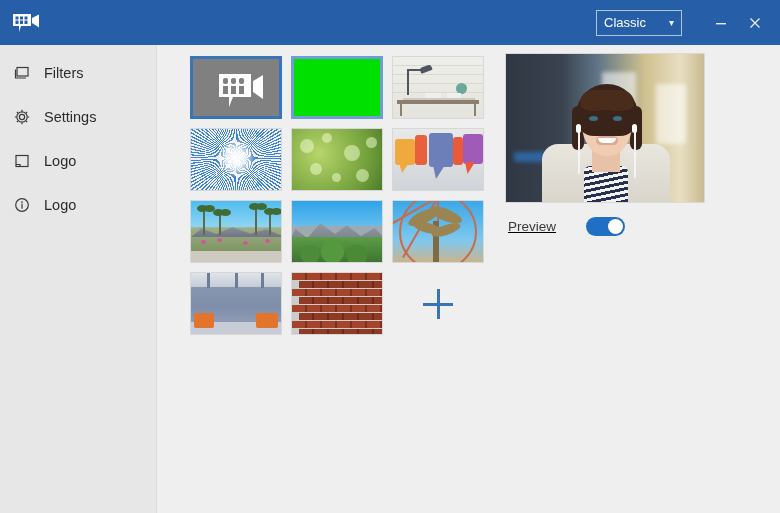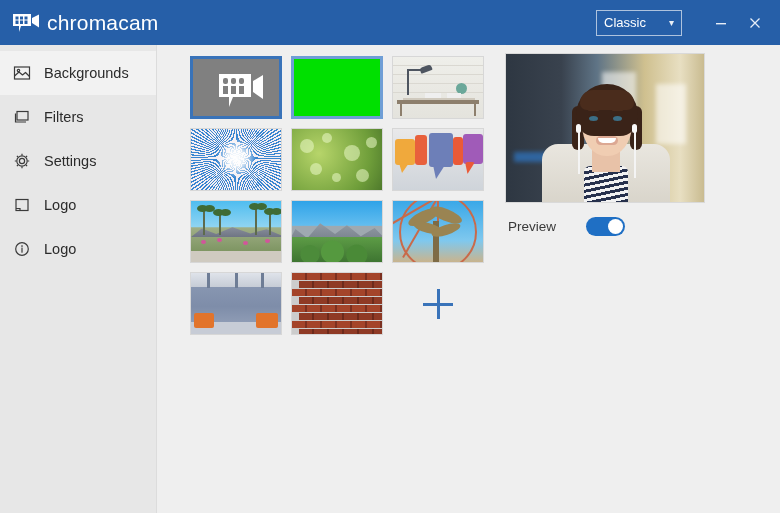--- a/index.html
+++ b/index.html
@@ -96,21 +96,21 @@
   }
   .plus::before { left: 0; top: 14px; width: 30px; height: 3px; }
   .plus::after { top: 0; left: 14px; width: 3px; height: 30px; }
 
   
   .preview-panel { position: absolute; left: 348px; top: 8px; width: 200px; }
   .preview-img {
     width: 200px; height: 150px; position: relative; overflow: hidden;
     background: #2e3742; border: 1px solid #d9d9d9;
   }
-  .preview-row { display: flex; align-items: center; gap: 30px; margin-top: 14px; padding-left: 3px; }
+  .preview-row { display: flex; align-items: center; gap: 30px; margin-top: 14px; padding-left: 3px; text-decoration: underline; }
   .preview-label { font-size: 13.5px; color: #3a3a3a; }
   .toggle {
     width: 39px; height: 19px; border-radius: 10px; background: #1f6fc4;
     position: relative;
   }
   .toggle .knob {
     position: absolute; right: 2px; top: 2px;
     width: 15px; height: 15px; border-radius: 50%; background: #ffffff;
   }
 
@@ -229,21 +229,20 @@
           <g fill="#265fa8">
             <rect x="4.5" y="4.5" width="3" height="3"></rect>
             <rect x="9" y="4.5" width="3" height="3"></rect>
             <rect x="13.5" y="4.5" width="3" height="3"></rect>
             <rect x="4.5" y="8.5" width="3" height="3.5"></rect>
             <rect x="9" y="8.5" width="3" height="3.5"></rect>
             <rect x="13.5" y="8.5" width="3" height="3.5"></rect>
           </g>
         </svg>
       </span>
-      <span class="brand-name">chromacam</span>
     </div>
 
     <div class="titlebar-right">
       <div class="mode-select">
         <span>Classic</span>
         <span class="chev">▾</span>
       </div>
       <div class="winbtn">
         <svg width="16" height="16" viewBox="0 0 16 16">
             <rect x="3" y="8" width="10" height="1.4" fill="currentColor"></rect>
@@ -254,30 +253,20 @@
           <path d="M3.5 3.5 L12.5 12.5 M12.5 3.5 L3.5 12.5" stroke="currentColor" stroke-width="1.3" fill="none"></path>
         </svg>
       </div>
     </div>
   </div>
 
   <div class="body">
 
     <div class="sidebar">
 
-      <div class="nav-item selected">
-        <span class="nav-ico">
-          <svg width="18" height="18" viewBox="0 0 18 18" fill="none" stroke="#3b3b3b" stroke-width="1.2">
-            <rect x="1.5" y="3" width="15" height="12"></rect>
-            <path d="M1.5 12 L6 8 L9.5 11 L12.5 8.5 L16.5 12.5" stroke-linejoin="round"></path>
-            <circle cx="5.5" cy="6.5" r="1.2"></circle>
-          </svg>
-        </span>
-        <span>Backgrounds</span>
-      </div>
 
       <div class="nav-item">
         <span class="nav-ico">
           <svg width="18" height="18" viewBox="0 0 18 18" fill="none" stroke="#3b3b3b" stroke-width="1.2">
             <rect x="4" y="3.5" width="11" height="8.5"></rect>
             <path d="M2.5 5.5 V14 H13"></path>
           </svg>
         </span>
         <span>Filters</span>
       </div>

